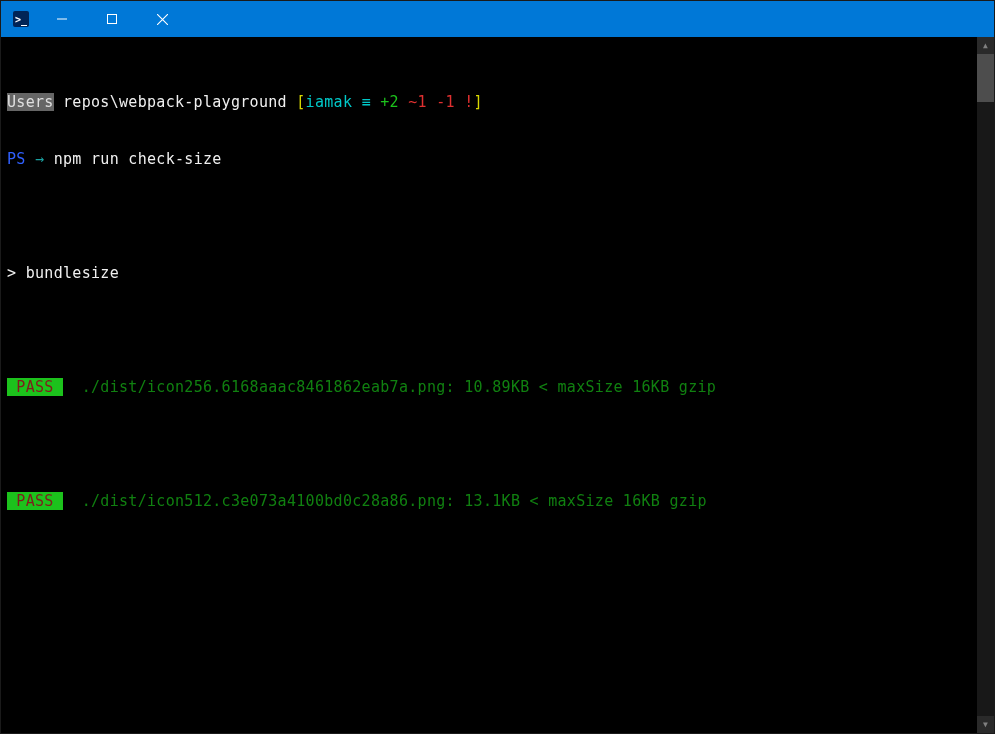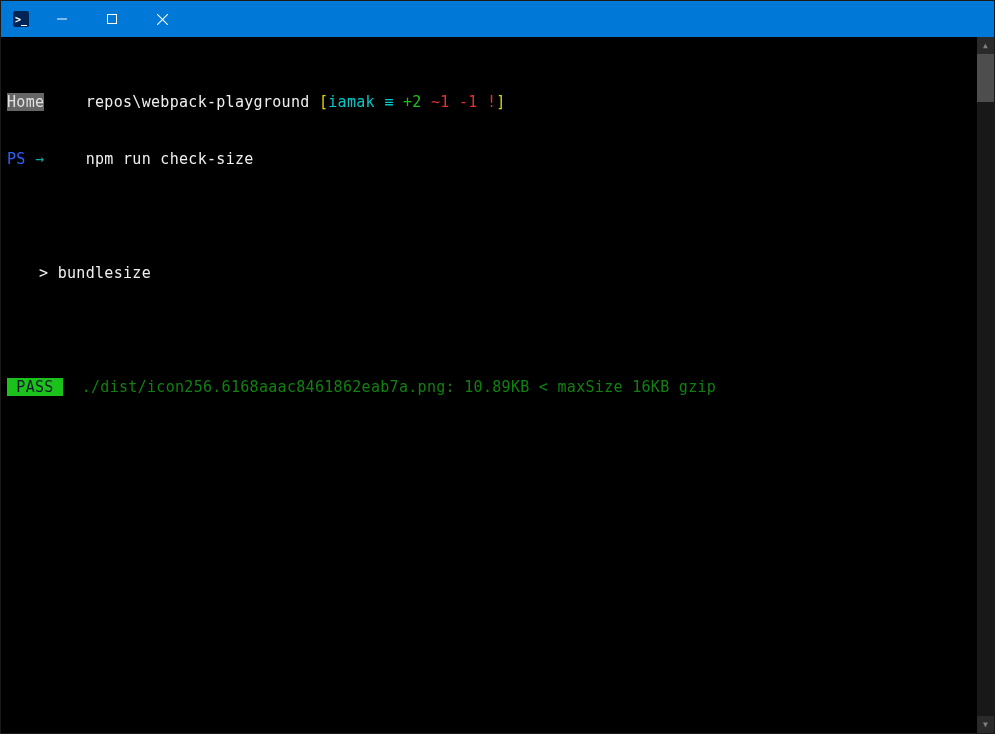--- a/index.html
+++ b/index.html
@@ -98,29 +98,29 @@
 }
 .content {
   font-size: 15px;
   line-height: 19px;
   white-space: pre;
   color: #cccccc;
   letter-spacing: 0.02em;
 }
 .line { min-height: 19px; }
 .home-bg { background: #666666; color: #e0e0e0; }
-.white { color: #f0f0f0; margin-left: 32px; }
+.white { color: #f0f0f0; }
 .cyan { color: #00c8c8; }
 .darkcyan { color: #1aa1a1; }
 .green { color: #1cc21c; }
 .darkgreen { color: #108010; }
 .red { color: #e03030; }
 .yellow { color: #d8d800; }
 .blue { color: #3060ff; }
-.pass-badge { background: #1cc21c; color: #0f172a; }
+.pass-badge { background: #1cc21c; color: #7f1d1d; }
 </style>
 </head>
 <body>
 
 <div class="window">
 
   <div class="titlebar">
     <div class="titlebar-icon">&gt;_</div>
     <div class="window-controls">
       <div class="win-btn">
@@ -137,27 +137,28 @@
         <svg width="11" height="11" viewBox="0 0 10 10">
             <path d="M0 0 L10 10 M10 0 L0 10" stroke="#fff" stroke-width="1"></path>
           </svg>
       </div>
     </div>
   </div>
 
   <div class="terminal-body">
 
     <div class="content">
-      <div class="line"><span class="home-bg">Home</span><span class="white"> repos\webpack-playground </span><span class="yellow">[</span><span class="cyan">iamak</span><span class="cyan"> ≡</span><span class="green"> +2</span><span class="red"> ~1</span><span class="red"> -1</span><span class="red"> !</span><span class="yellow">]</span></div>
+      <div class="line"><span class="home-bg">Users</span><span class="white"> repos\webpack-playground </span><span class="yellow">[</span><span class="cyan">iamak</span><span class="cyan"> ≡</span><span class="green"> +2</span><span class="red"> ~1</span><span class="red"> -1</span><span class="red"> !</span><span class="yellow">]</span></div>
       <div class="line"><span class="blue">PS</span><span class="darkcyan"> →</span><span class="white"> npm run check-size</span></div>
       <div class="line"></div>
       <div class="line white">&gt; bundlesize</div>
       <div class="line"></div>
       <div class="line"><span class="pass-badge"> PASS </span><span class="darkgreen">  ./dist/icon256.6168aaac8461862eab7a.png: 10.89KB &lt; maxSize 16KB gzip</span></div>
       <div class="line"></div>
+      <div class="line"><span class="pass-badge"> PASS </span><span class="darkgreen">  ./dist/icon512.c3e073a4100bd0c28a86.png: 13.1KB &lt; maxSize 16KB gzip</span></div>
       <div class="line"></div>
       <div class="line"></div>
       
       
       
       
       
       
       
       

